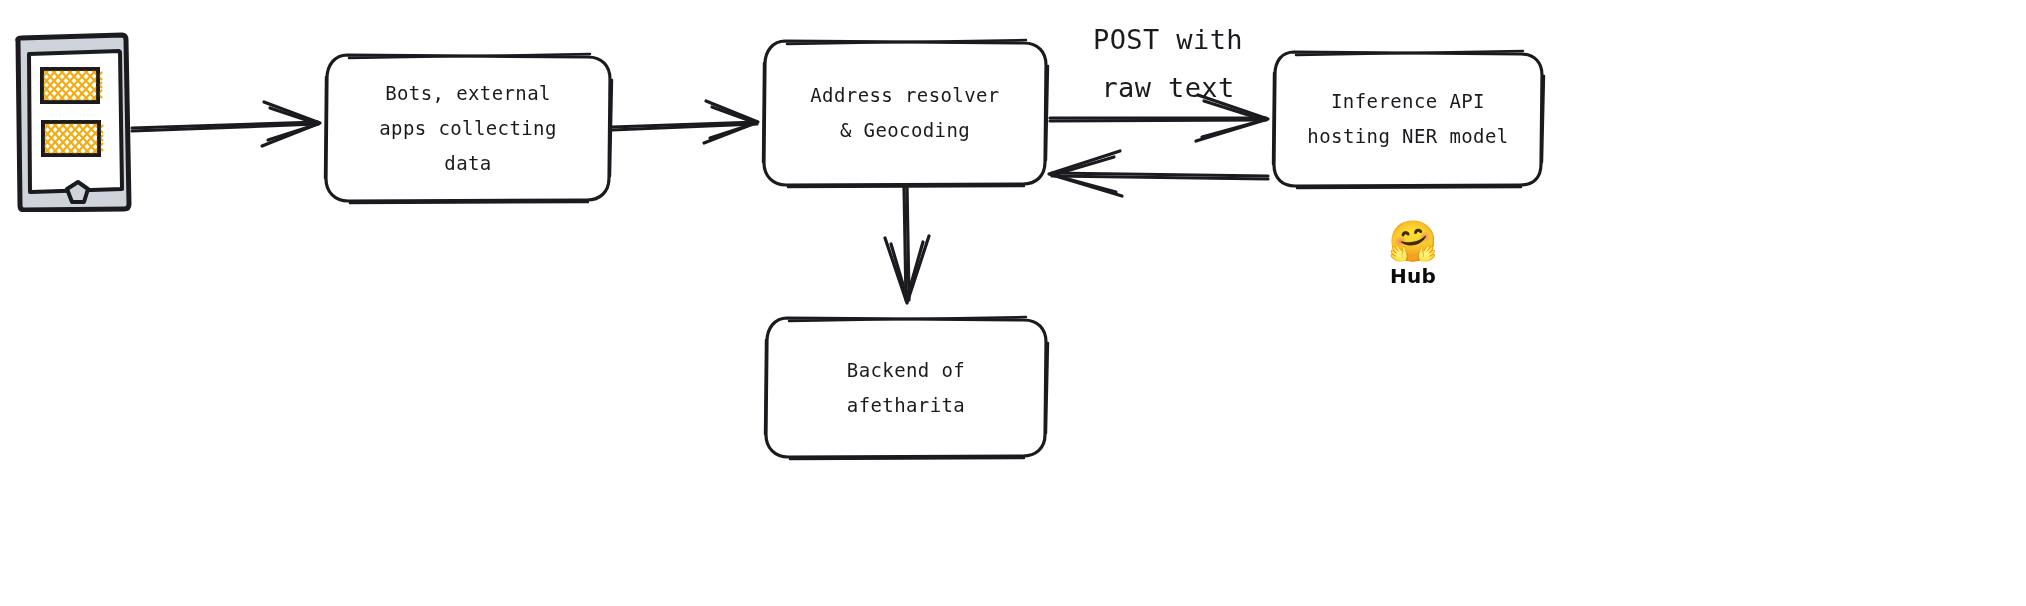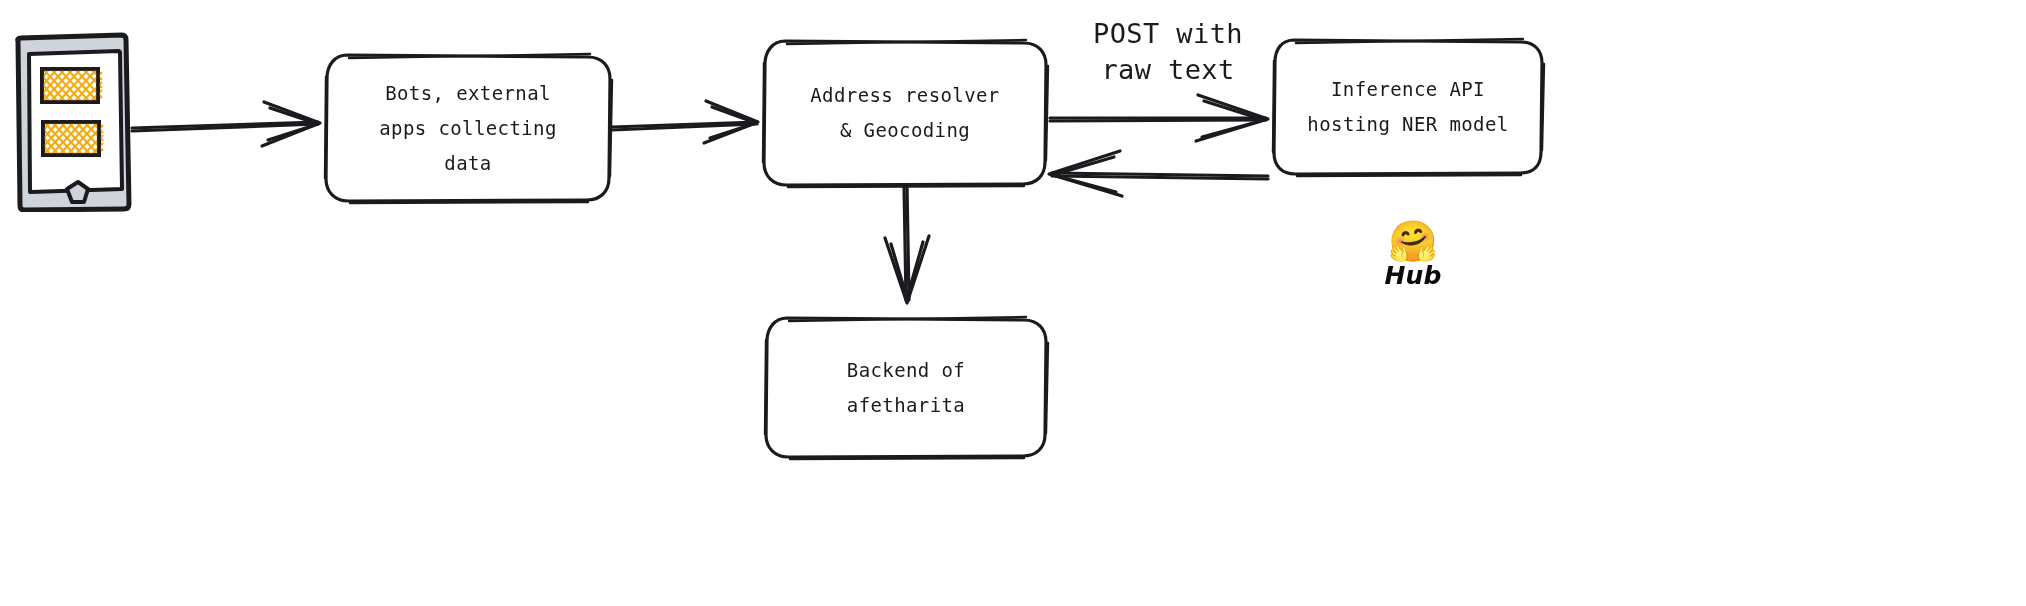--- a/index.html
+++ b/index.html
@@ -41,21 +41,21 @@
     top: 0;
     width: 100%;
     height: 100%;
     overflow: visible;
     z-index: 1;
   }
   .edge-label {
     position: absolute;
     font-family: "DejaVu Sans Mono", "Liberation Mono", monospace;
     font-size: 27px;
-    line-height: 36px;
+    line-height: 48px;
     color: #1b1b1f;
     white-space: pre;
     text-align: center;
     letter-spacing: 0.4px;
   }
   svg.wires {
     position: absolute;
     left: 0;
     top: 0;
     width: 2026px;
@@ -74,25 +74,24 @@
     align-items: center;
     z-index: 4;
   }
   .hub-emoji {
     font-size: 40px;
     line-height: 42px;
   }
   .hub-label {
     font-family: "DejaVu Sans", "Liberation Sans", sans-serif;
     font-weight: bold;
-    font-size: 25px;
+    font-size: 20px;
     line-height: 28px;
     color: #0b0b0d;
     letter-spacing: 0.2px;
-    font-style: italic;
   }
 </style>
 </head>
 <body>
 
 <div id="canvas">
 
   <div class="phone" style="left:12px; top:32px; width:122px; height:180px;">
     <svg width="122" height="180" viewBox="0 0 122 180">
 
@@ -170,21 +169,21 @@
 
   <div class="node" style="left:760px; top:38px; width:290px; height:150px;">
     <svg class="box-outline" viewBox="0 0 290 150" preserveAspectRatio="none">
       <path d="M25 3 L264 5 C278 5 286 14 286 27 L285 124 C285 138 276 146 263 146 L26 147 C13 147 4 138 4 125 L5 26 C5 13 13 3 25 3 Z" fill="#ffffff" stroke="#1b1b1f" stroke-width="3.2" stroke-linecap="round" stroke-linejoin="round"></path>
       <path d="M27 6 L266 2 M288 28 L286 122 M264 148 L28 149 M3 124 L4 25" fill="none" stroke="#1b1b1f" stroke-width="2.4" stroke-linecap="round"></path>
     </svg>
     <div class="node-label">Address resolver
 &amp; Geocoding</div>
   </div>
 
-  <div class="node" style="left:1270px; top:37px; width:276px; height:140px;">
+  <div class="node" style="left:1270px; top:49px; width:276px; height:140px;">
     <svg class="box-outline" viewBox="0 0 276 140" preserveAspectRatio="none">
       <path d="M24 3 L251 5 C265 5 272 14 272 26 L271 115 C271 129 263 136 250 136 L25 137 C12 137 4 129 4 116 L5 25 C5 12 12 3 24 3 Z" fill="#ffffff" stroke="#1b1b1f" stroke-width="3.2" stroke-linecap="round" stroke-linejoin="round"></path>
       <path d="M26 6 L253 2 M274 27 L272 113 M251 138 L27 139 M3 115 L4 24" fill="none" stroke="#1b1b1f" stroke-width="2.4" stroke-linecap="round"></path>
     </svg>
     <div class="node-label">Inference API
 hosting NER model</div>
   </div>
 
   <div class="node" style="left:762px; top:315px; width:288px; height:145px;">
     <svg class="box-outline" viewBox="0 0 288 145" preserveAspectRatio="none">

